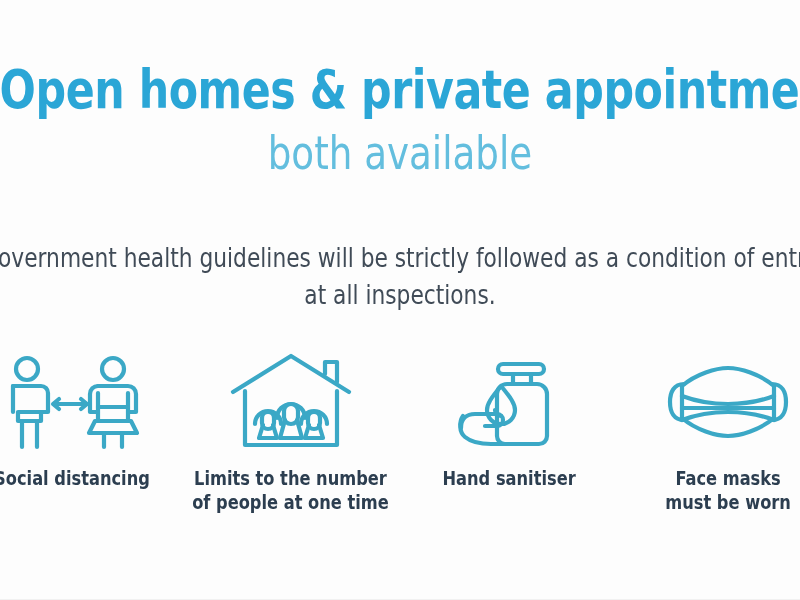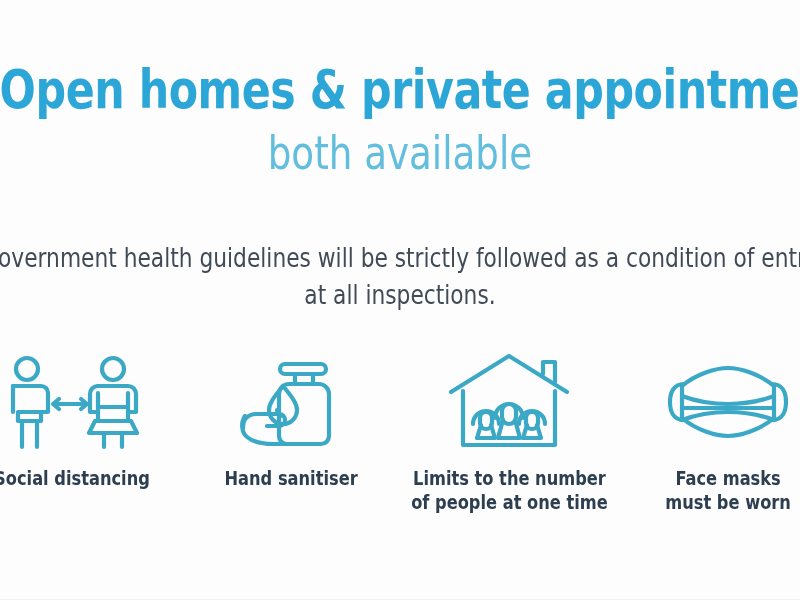--- a/index.html
+++ b/index.html
@@ -168,20 +168,49 @@
             <path d="M84 47 l6 5 l-6 5"></path>
           </svg>
         </div>
         <div class="icon-caption">
           <span>Social distancing</span>
         </div>
       </div>
 
       <div class="icon-cell">
         <div class="icon-art">
+          <svg width="124" height="100" viewBox="0 0 124 100" fill="none" stroke="#3ba8c6" stroke-width="4.2" stroke-linecap="round" stroke-linejoin="round">
+
+            <path d="M4 40 L62 4 L120 40"></path>
+
+            <path d="M96 22 v-12 h12 v20"></path>
+
+            <path d="M16 39 v54 h92 v-54"></path>
+
+            <path d="M26 72 a13 13 0 0 1 26 0"></path>
+            <path d="M33 66 a6 6 0 0 1 12 0 v5 a6 6 0 0 1 -12 0 z"></path>
+            <path d="M34 73 l-4 13 h18 l-4 -13"></path>
+
+            <path d="M48 66 a14 14 0 0 1 28 0"></path>
+            <path d="M55 59 a7 7 0 0 1 14 0 v6 a7 7 0 0 1 -14 0 z"></path>
+            <path d="M56 68 l-5 18 h22 l-5 -18"></path>
+
+            <path d="M72 72 a13 13 0 0 1 26 0"></path>
+            <path d="M79 66 a6 6 0 0 1 12 0 v5 a6 6 0 0 1 -12 0 z"></path>
+            <path d="M80 73 l-4 13 h18 l-4 -13"></path>
+          </svg>
+        </div>
+        <div class="icon-caption">
+          <span>Limits to the number</span><br>
+          <span>of people at one time</span>
+        </div>
+      </div>
+
+      <div class="icon-cell">
+        <div class="icon-art">
           <svg width="108" height="100" viewBox="0 0 108 100" fill="none" stroke="#3ba8c6" stroke-width="4.2" stroke-linecap="round" stroke-linejoin="round">
 
             <path d="M48 12 h36 a5 5 0 0 1 0 10 h-36 a5 5 0 0 1 0 -10 z"></path>
             <path d="M58 22 v10"></path>
             <path d="M76 22 v10"></path>
 
             <path d="M52 32 h30 a10 10 0 0 1 10 10 v42 a8 8 0 0 1 -8 8 h-34 a8 8 0 0 1 -8 -8 v-42 a10 10 0 0 1 10 -10 z"></path>
 
             <path d="M46 34 c 10 12 14 18 14 24 a14 14 0 0 1 -28 0 c 0 -6 4 -12 14 -24 z"></path>
             <path d="M40 58 a6 6 0 0 0 6 6"></path>
@@ -190,49 +219,20 @@
             <path d="M8 64 c -4 6 -4 16 2 21 c 6 5 16 7 26 7 h14"></path>
           </svg>
         </div>
         <div class="icon-caption">
           <span>Hand sanitiser</span>
         </div>
       </div>
 
       <div class="icon-cell">
         <div class="icon-art">
-          <svg width="124" height="100" viewBox="0 0 124 100" fill="none" stroke="#3ba8c6" stroke-width="4.2" stroke-linecap="round" stroke-linejoin="round">
-
-            <path d="M4 40 L62 4 L120 40"></path>
-
-            <path d="M96 22 v-12 h12 v20"></path>
-
-            <path d="M16 39 v54 h92 v-54"></path>
-
-            <path d="M26 72 a13 13 0 0 1 26 0"></path>
-            <path d="M33 66 a6 6 0 0 1 12 0 v5 a6 6 0 0 1 -12 0 z"></path>
-            <path d="M34 73 l-4 13 h18 l-4 -13"></path>
-
-            <path d="M48 66 a14 14 0 0 1 28 0"></path>
-            <path d="M55 59 a7 7 0 0 1 14 0 v6 a7 7 0 0 1 -14 0 z"></path>
-            <path d="M56 68 l-5 18 h22 l-5 -18"></path>
-
-            <path d="M72 72 a13 13 0 0 1 26 0"></path>
-            <path d="M79 66 a6 6 0 0 1 12 0 v5 a6 6 0 0 1 -12 0 z"></path>
-            <path d="M80 73 l-4 13 h18 l-4 -13"></path>
-          </svg>
-        </div>
-        <div class="icon-caption">
-          <span>Limits to the number</span><br>
-          <span>of people at one time</span>
-        </div>
-      </div>
-
-      <div class="icon-cell">
-        <div class="icon-art">
           <svg width="136" height="100" viewBox="0 0 136 100" fill="none" stroke="#3ba8c6" stroke-width="4.2" stroke-linecap="round" stroke-linejoin="round">
 
             <path d="M22 34 c 14 -12 34 -18 46 -18 c 12 0 32 6 46 18 v32 c -14 12 -34 18 -46 18 c -12 0 -32 -6 -46 -18 z"></path>
 
             <path d="M22 44 c 16 6 30 8 46 8 c 16 0 30 -2 46 -8"></path>
             <path d="M22 56 h92"></path>
             <path d="M22 68 c 16 -6 30 -8 46 -8 c 16 0 30 2 46 8"></path>
 
             <path d="M24 32 c -10 0 -14 8 -14 18 c 0 10 4 18 14 18"></path>
 

